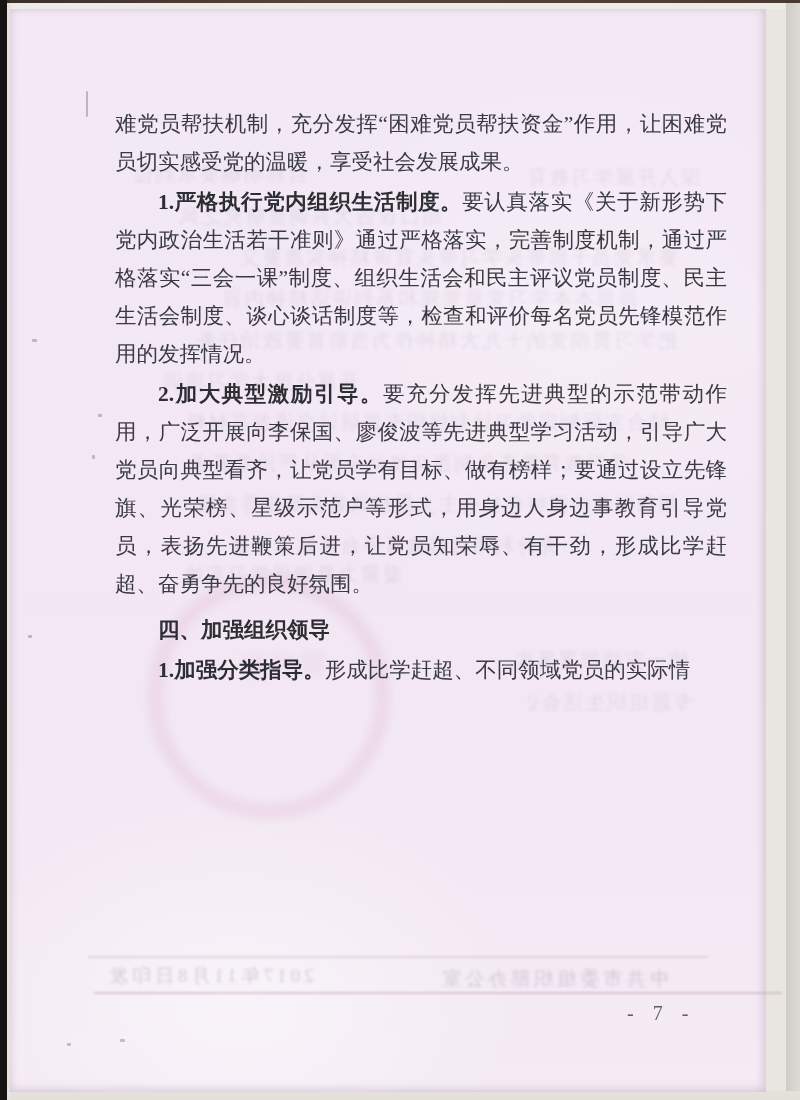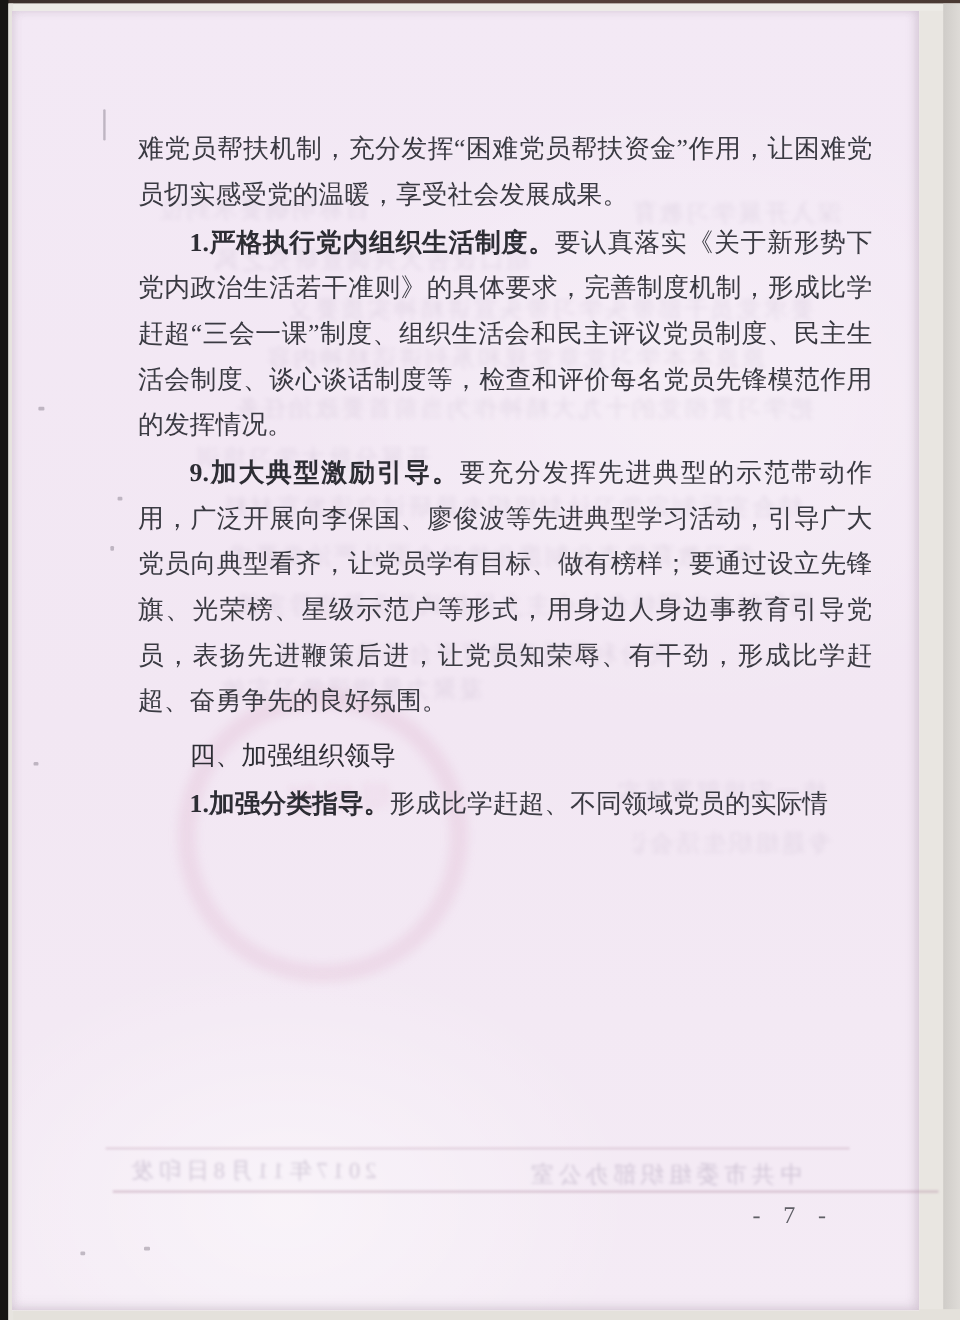--- a/index.html
+++ b/index.html
@@ -60,21 +60,21 @@
 
   
   .content{
     position:absolute;left:105px;top:96px;width:612px;
     font-size:21.5px;line-height:38px;color:#3a3a42;
     text-align:justify;
   }
   .content p{margin:0;text-indent:2em;}
   .content p.cont{text-indent:0;}
   .content p.pnum{margin-top:2px;}
-  .content p.heading{margin-top:8px;font-weight:normal;color:#2d2d34;}
+  .content p.heading{margin-top:8px;font-weight:bold;color:#2d2d34;}
   .content .lead{font-weight:bold;color:#2d2d34;}
   .page-number{
     position:absolute;left:617px;top:993px;
     font-size:20px;color:#5f5f66;letter-spacing:7px;white-space:nowrap;
   }
 </style>
 </head>
 <body>
 
 <div class="scan">
@@ -106,23 +106,23 @@
         <div class="ghost-line" style="top: 482px; left: 108px; width: 560px;">用新时代中国特色社会主义思想武装头脑指导实践</div>
         <div class="ghost-line" style="top: 523px; left: 128px; width: 420px;">充分利用远程教育平台等载体开展</div>
         <div class="ghost-line" style="top: 552px; left: 92px; width: 300px;">凝聚力量增强学习实效</div>
         <div class="ghost-line" style="top: 638px; left: 478px; width: 200px;">统一安排部署落实</div>
         <div class="ghost-line" style="top: 680px; left: 518px; width: 165px;">专题组织生活会议</div>
       </div>
 
     <div class="content">
       <p class="cont"><span>难党员帮扶机制，充分发挥“困难党员帮扶资金”作用，让困难党员切实感受党的温暖，享受社会发展成果。</span></p>
 
-      <p class="pnum"><b class="lead">1.严格执行党内组织生活制度。</b><span>要认真落实《关于新形势下党内政治生活若干准则》的具体要求，完善制度机制，形成比学赶超“三会一课”制度、组织生活会和民主评议党员制度、民主生活会制度、谈心谈话制度等，检查和评价每名党员先锋模范作用的发挥情况。</span></p>
+      <p class="pnum"><b class="lead">1.严格执行党内组织生活制度。</b><span>要认真落实《关于新形势下党内政治生活若干准则》通过严格落实，完善制度机制，通过严格落实“三会一课”制度、组织生活会和民主评议党员制度、民主生活会制度、谈心谈话制度等，检查和评价每名党员先锋模范作用的发挥情况。</span></p>
 
-      <p class="pnum"><b class="lead">9.加大典型激励引导。</b><span>要充分发挥先进典型的示范带动作用，广泛开展向李保国、廖俊波等先进典型学习活动，引导广大党员向典型看齐，让党员学有目标、做有榜样；要通过设立先锋旗、光荣榜、星级示范户等形式，用身边人身边事教育引导党员，表扬先进鞭策后进，让党员知荣辱、有干劲，形成比学赶超、奋勇争先的良好氛围。</span></p>
+      <p class="pnum"><b class="lead">2.加大典型激励引导。</b><span>要充分发挥先进典型的示范带动作用，广泛开展向李保国、廖俊波等先进典型学习活动，引导广大党员向典型看齐，让党员学有目标、做有榜样；要通过设立先锋旗、光荣榜、星级示范户等形式，用身边人身边事教育引导党员，表扬先进鞭策后进，让党员知荣辱、有干劲，形成比学赶超、奋勇争先的良好氛围。</span></p>
 
       <p class="heading">四、加强组织领导</p>
 
 
       <p class="pnum"><b class="lead">1.加强分类指导。</b><span>形成比学赶超、不同领域党员的实际情</span></p>
     </div>
 
     <div class="page-number">- 7 -</div>
   <div class="speck" style="top: 82px; left: 76px; width: 2px; height: 26px;"></div>
       <div class="speck" style="top: 330px; left: 22px; width: 5px; height: 3px;"></div>

